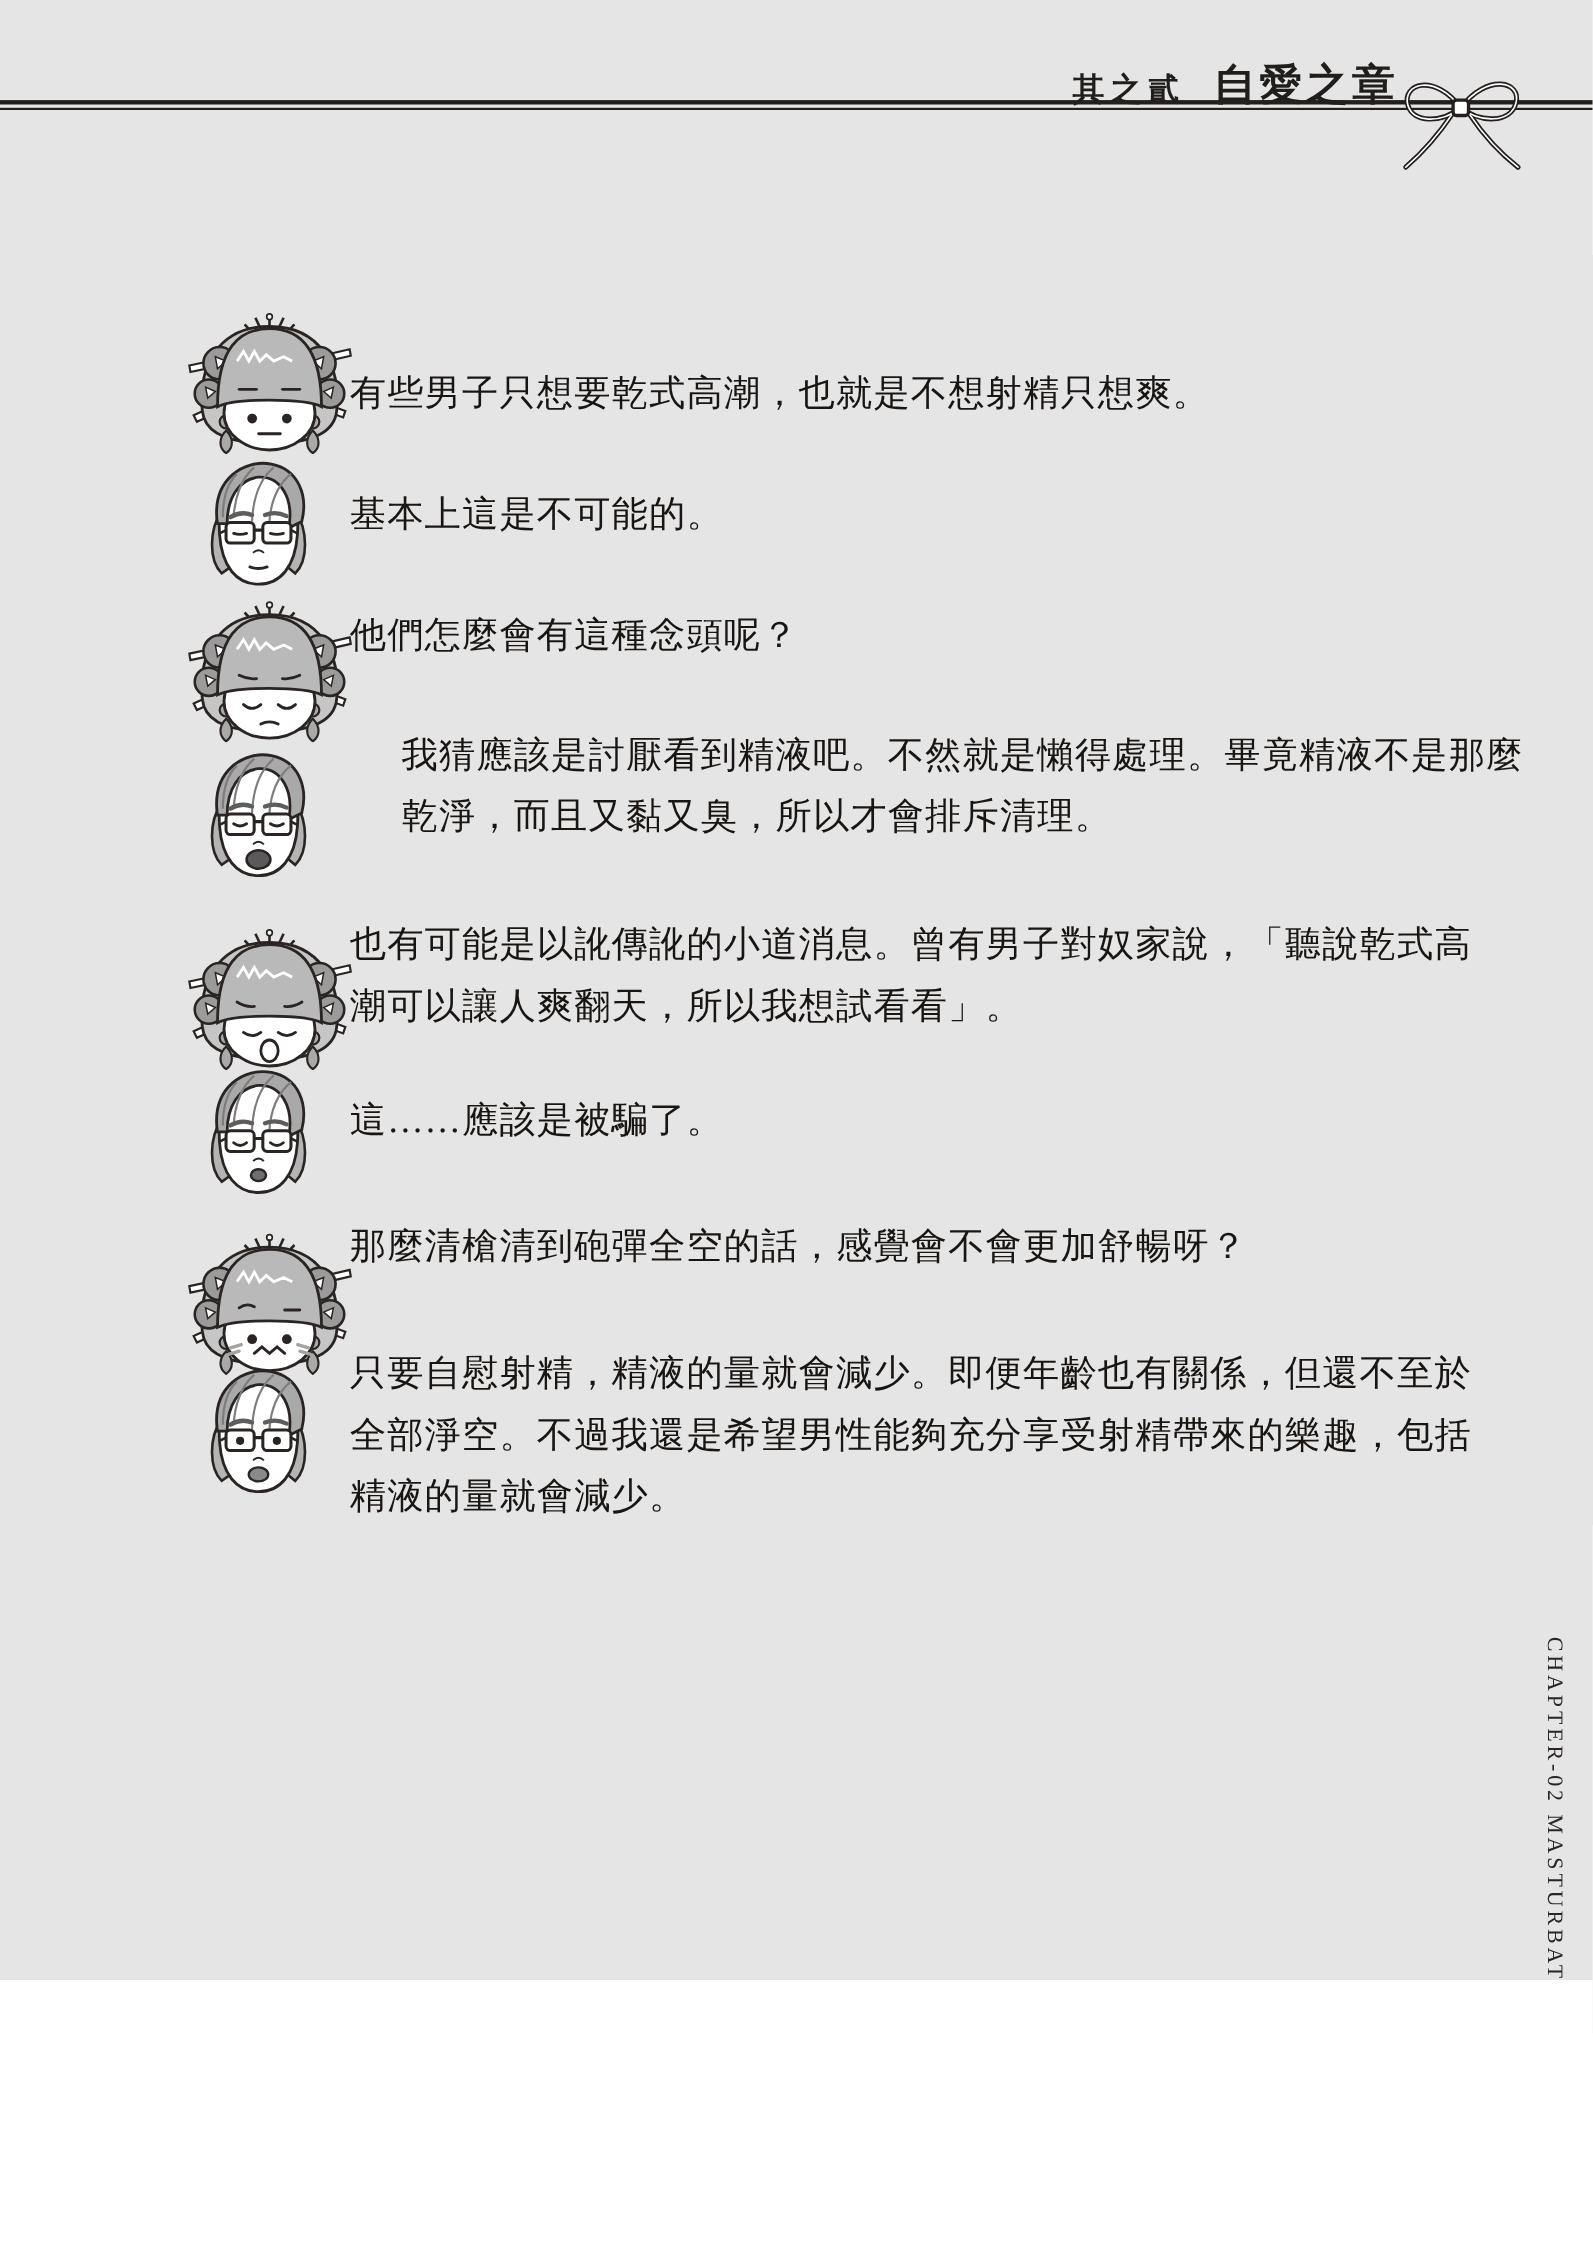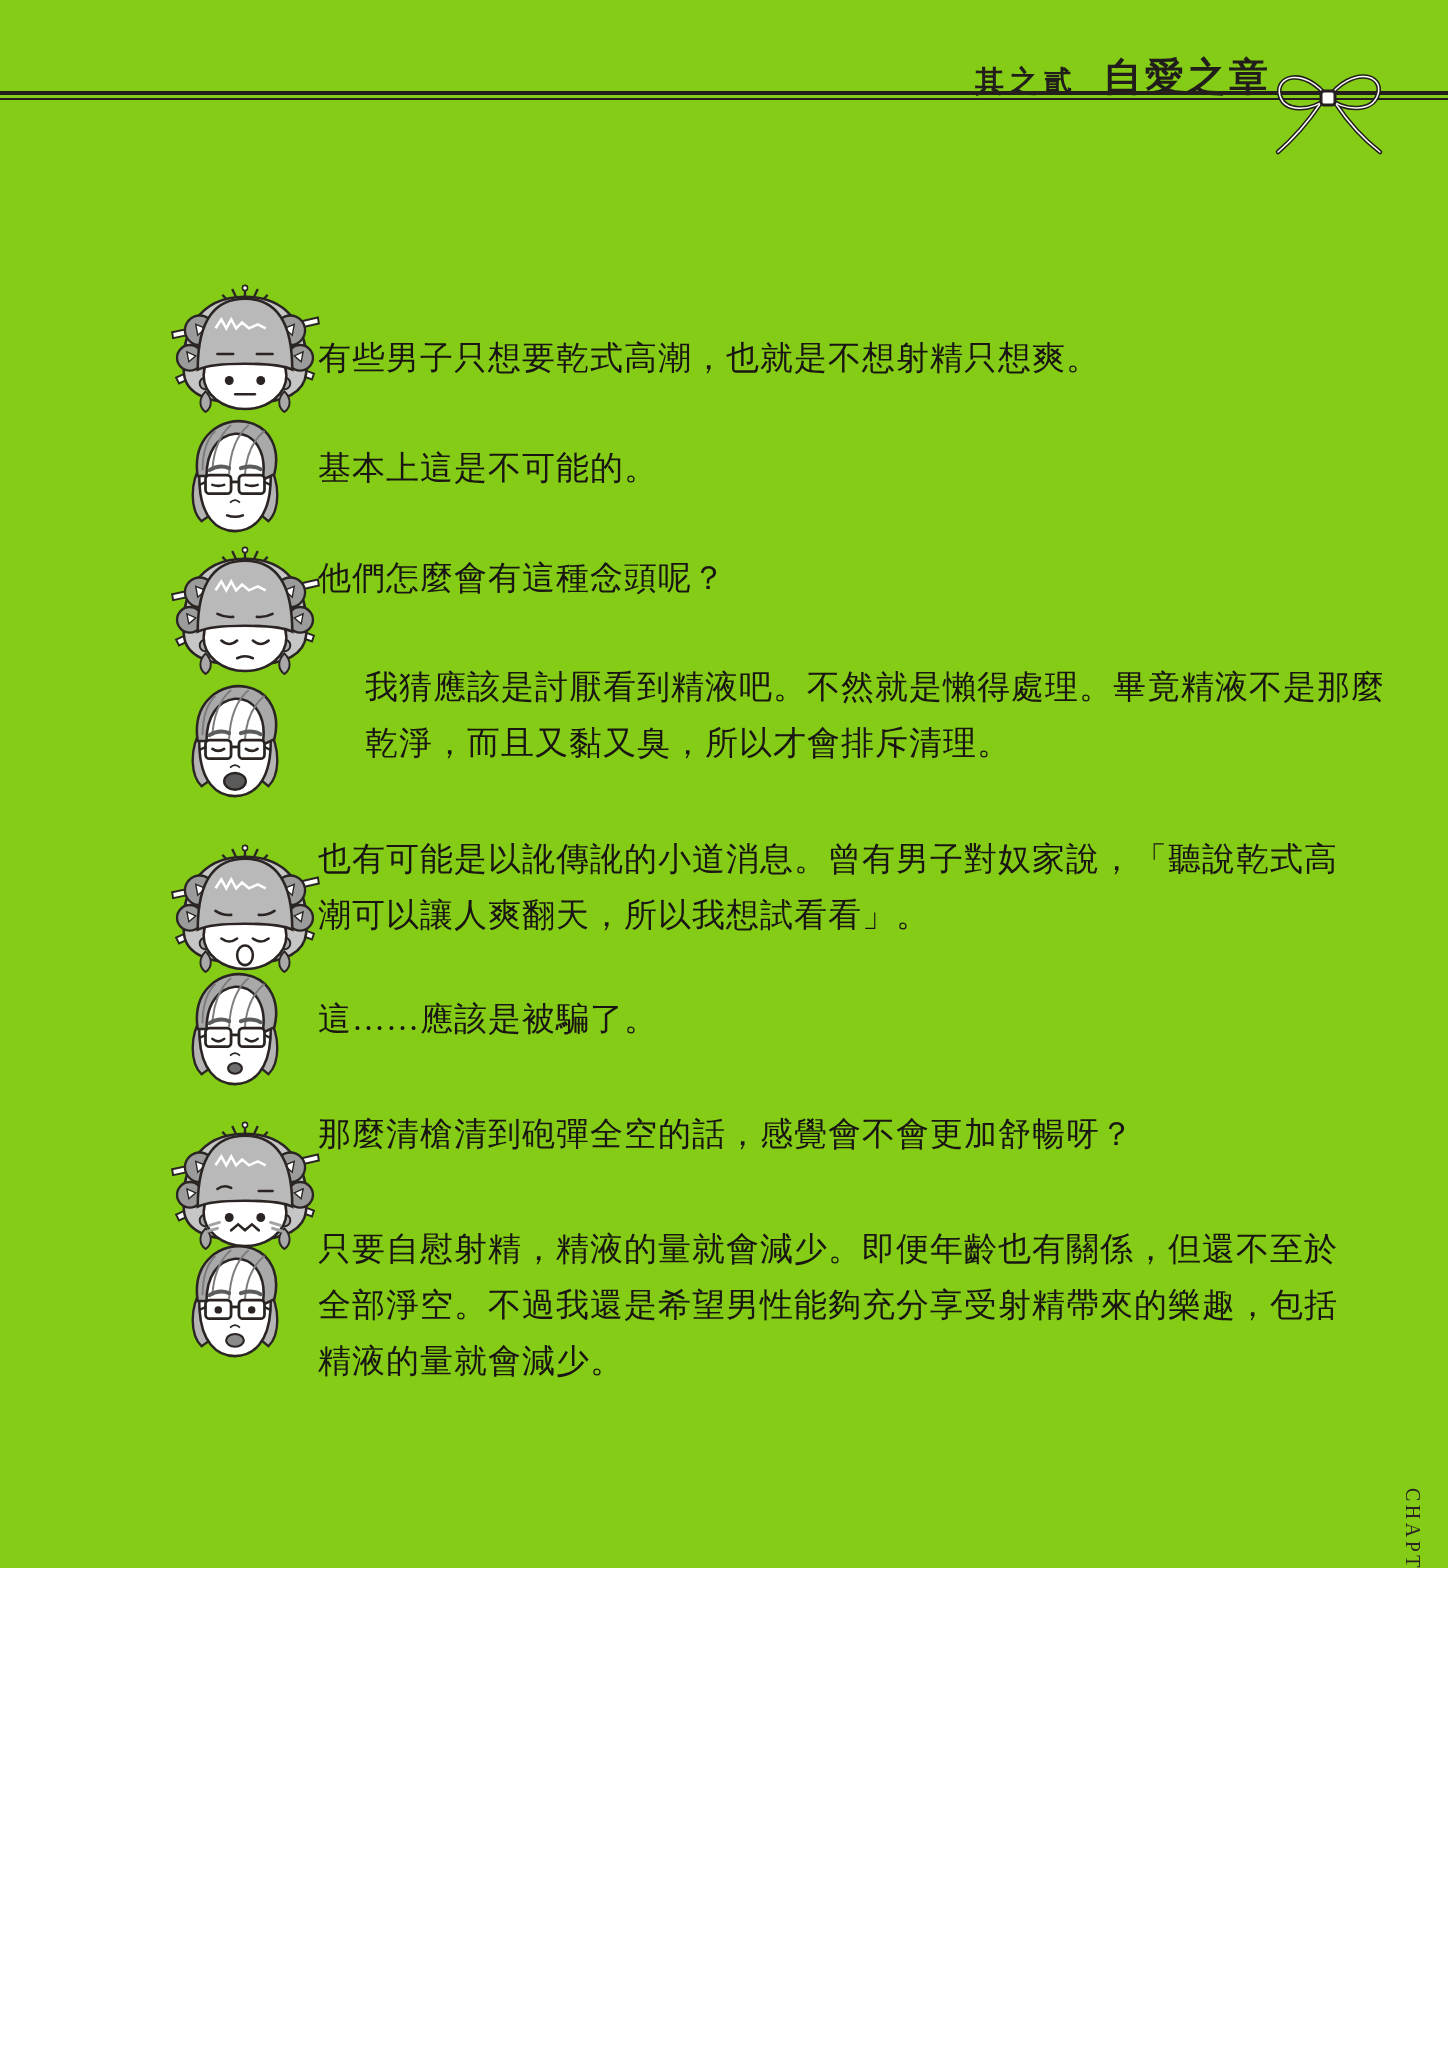--- a/index.html
+++ b/index.html
@@ -1,17 +1,17 @@
 <!DOCTYPE html>
 <html><head>
 <meta charset="utf-8">
 <style>
   html,body{margin:0;padding:0;background:#ffffff;}
   .page{
-    position:relative;width:1448px;height:1568px;background:#84cc16;
+    position:relative;width:1448px;height:1800px;background:#e5e5e5;
     font-family:"Liberation Serif","DejaVu Serif",serif;color:#1f1b18;
     overflow:hidden;
   }
   
   .chapter-label{
     position:absolute;top:62px;left:975px;
     font-family:"Liberation Sans","DejaVu Sans",sans-serif;
     font-weight:700;font-size:29px;letter-spacing:5px;color:#211d1a;
   }
   .chapter-title{

